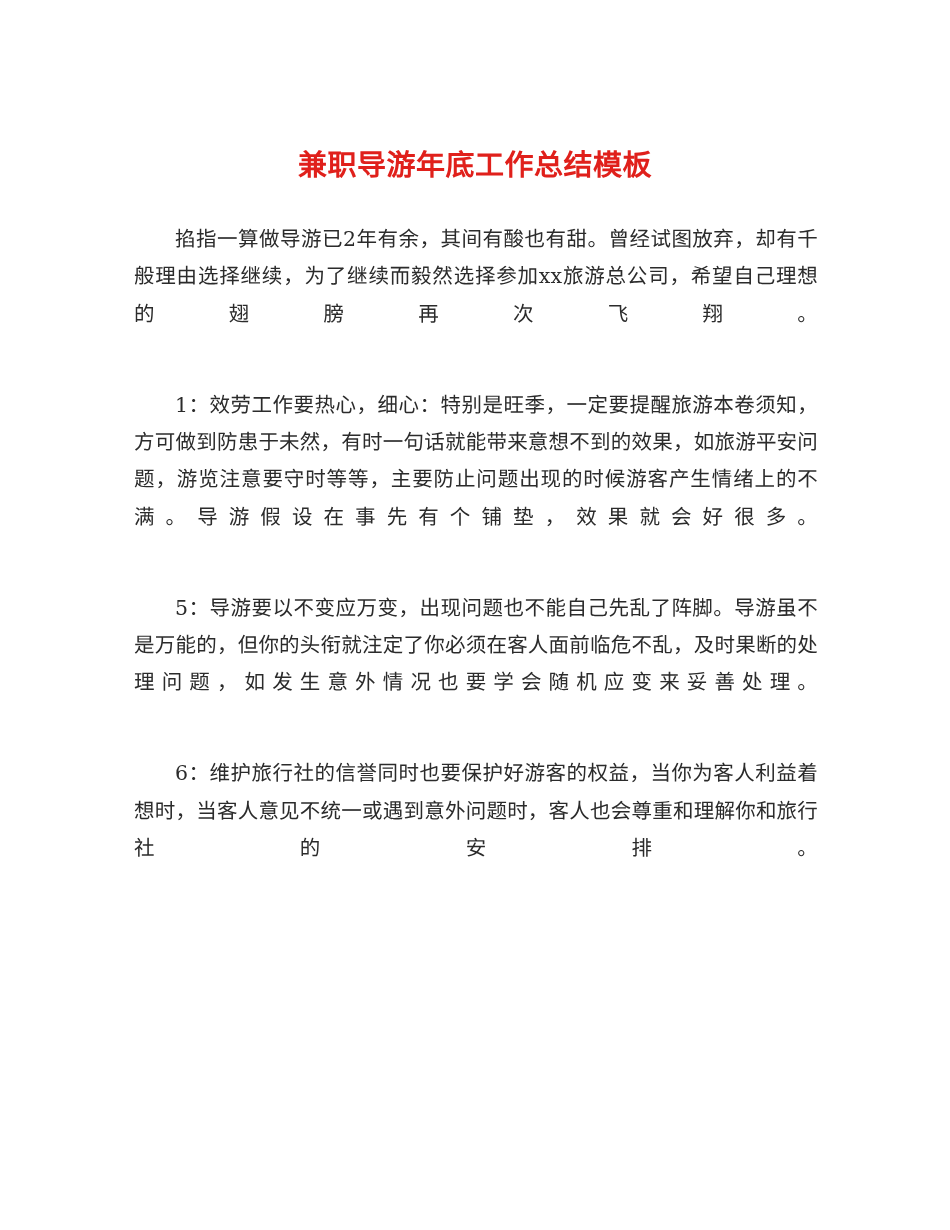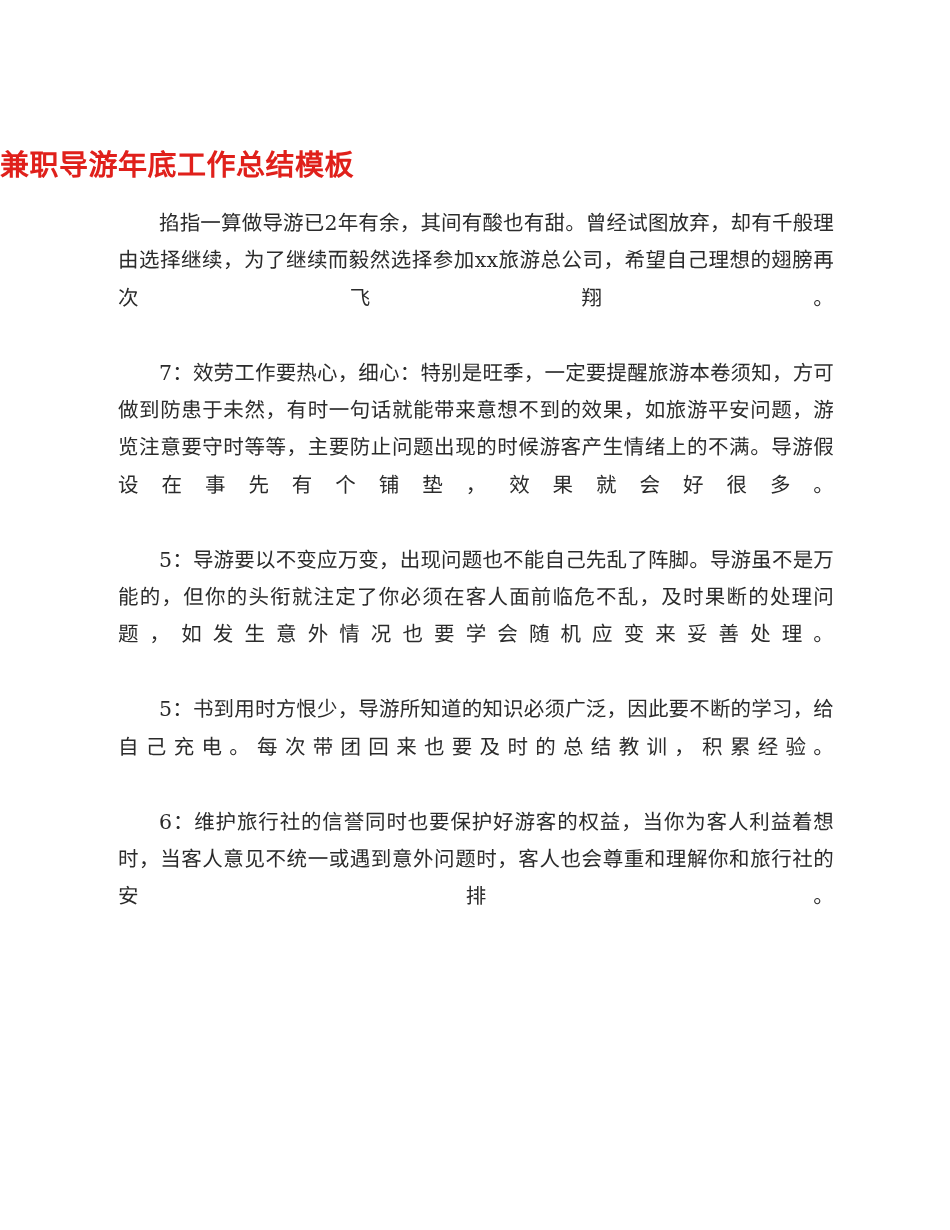--- a/index.html
+++ b/index.html
@@ -17,40 +17,40 @@
     background: #ffffff;
     overflow: hidden;
     box-sizing: border-box;
   }
 
   .doc-title {
     position: absolute;
     top: 126px;
     left: 0;
     width: 950px;
-    text-align: left;
+    text-align: center;
     color: #e0201b;
     font-family: "DejaVu Serif", "Liberation Serif", serif;
     font-size: 29px;
     font-weight: 700;
     letter-spacing: 0.5px;
     line-height: 40px;
     white-space: nowrap;
     -webkit-font-smoothing: antialiased;
   }
 
   .doc-body {
     position: absolute;
     top: 205px;
     left: 118px;
     width: 716px;
   }
 
   .para {
-    margin: 0;
+    margin: 16px;
     padding: 0;
     color: #2b2b2b;
     font-family: "DejaVu Serif", "Liberation Serif", serif;
     font-size: 20.5px;
     line-height: 37.4px;
     text-align: justify;
     text-justify: inter-character;
     text-indent: 41px;
     letter-spacing: 0.15px;
     word-break: break-all;
@@ -65,20 +65,19 @@
 </style>
 </head>
 <body>
 
 <div class="page">
 
   <h1 class="doc-title">兼职导游年底工作总结模板</h1>
 
   <div class="doc-body">
     <p class="para">掐指一算做导游已2年有余，其间有酸也有甜。曾经试图放弃，却有千般理由选择继续，为了继续而毅然选择参加xx旅游总公司，希望自己理想的翅膀再次飞翔。</p>
-    <p class="para">7：效劳工作要热心，细心：特别是旺季，一定要提醒旅游本卷须知，方可做到防患于未然，有时一句话就能带来意想不到的效果，如旅游平安问题，游览注意要守时等等，主要防止问题出现的时候游客产生情绪上的不满。导游假设在事先有个铺垫，效果就会好很多。</p>
+    <p class="para">1：效劳工作要热心，细心：特别是旺季，一定要提醒旅游本卷须知，方可做到防患于未然，有时一句话就能带来意想不到的效果，如旅游平安问题，游览注意要守时等等，主要防止问题出现的时候游客产生情绪上的不满。导游假设在事先有个铺垫，效果就会好很多。</p>
     <p class="para">5：导游要以不变应万变，出现问题也不能自己先乱了阵脚。导游虽不是万能的，但你的头衔就注定了你必须在客人面前临危不乱，及时果断的处理问题，如发生意外情况也要学会随机应变来妥善处理。</p>
-    <p class="para">5：书到用时方恨少，导游所知道的知识必须广泛，因此要不断的学习，给自己充电。每次带团回来也要及时的总结教训，积累经验。</p>
     <p class="para">6：维护旅行社的信誉同时也要保护好游客的权益，当你为客人利益着想时，当客人意见不统一或遇到意外问题时，客人也会尊重和理解你和旅行社的安排。</p>
 
   </div>
 
 </div>
 
 </body></html>

